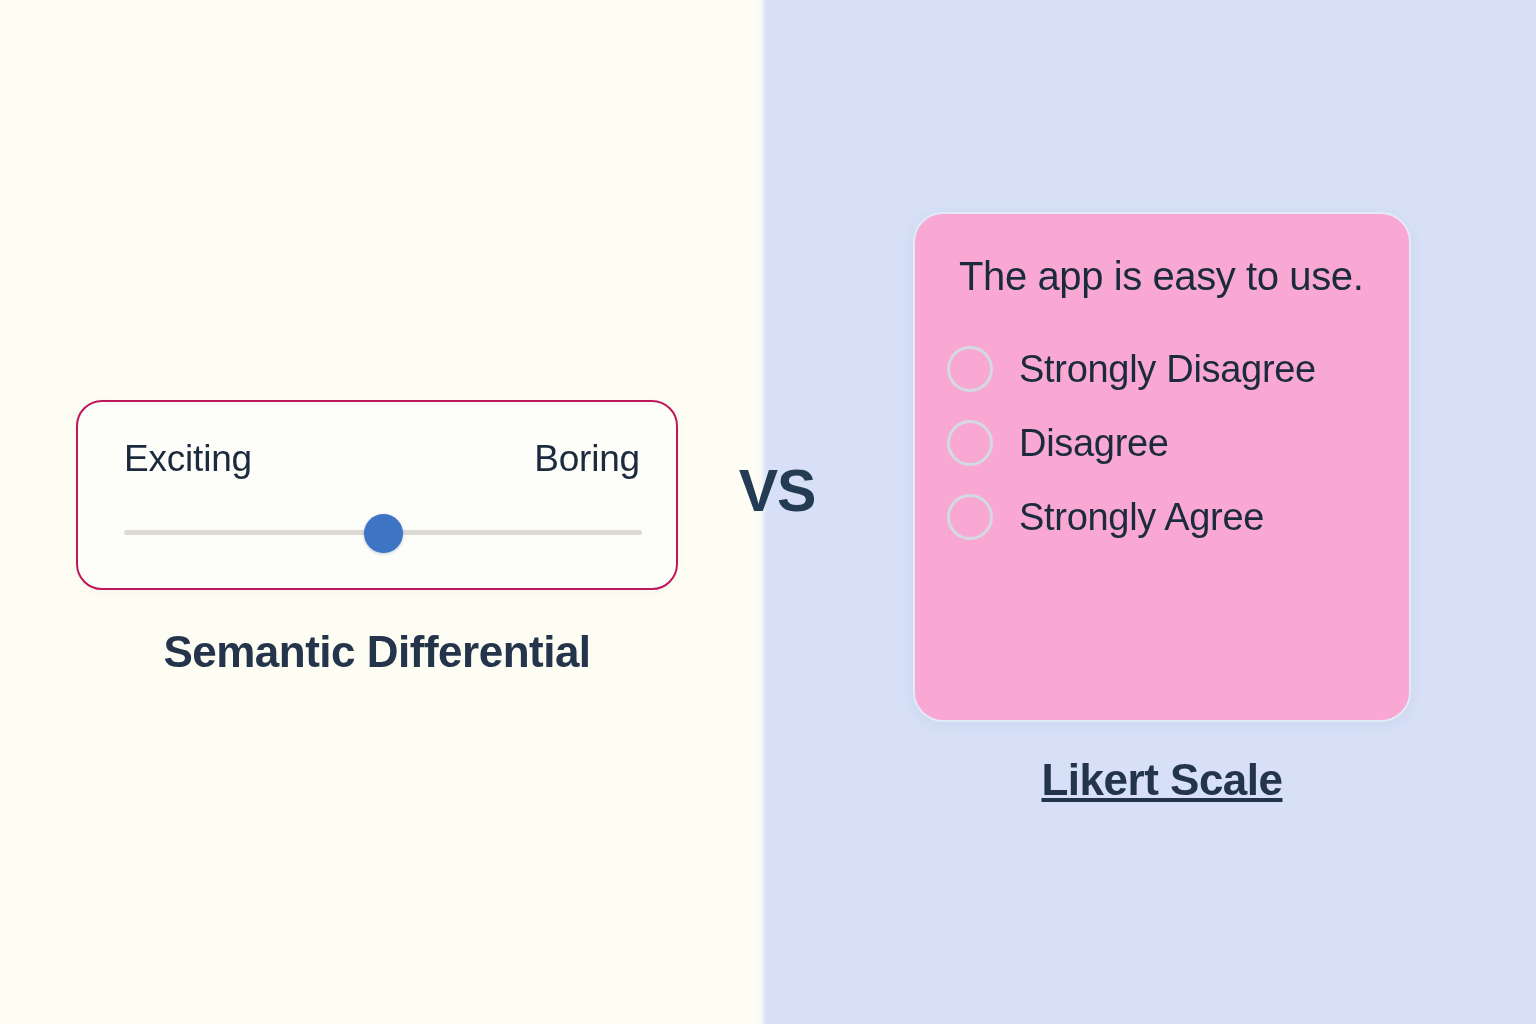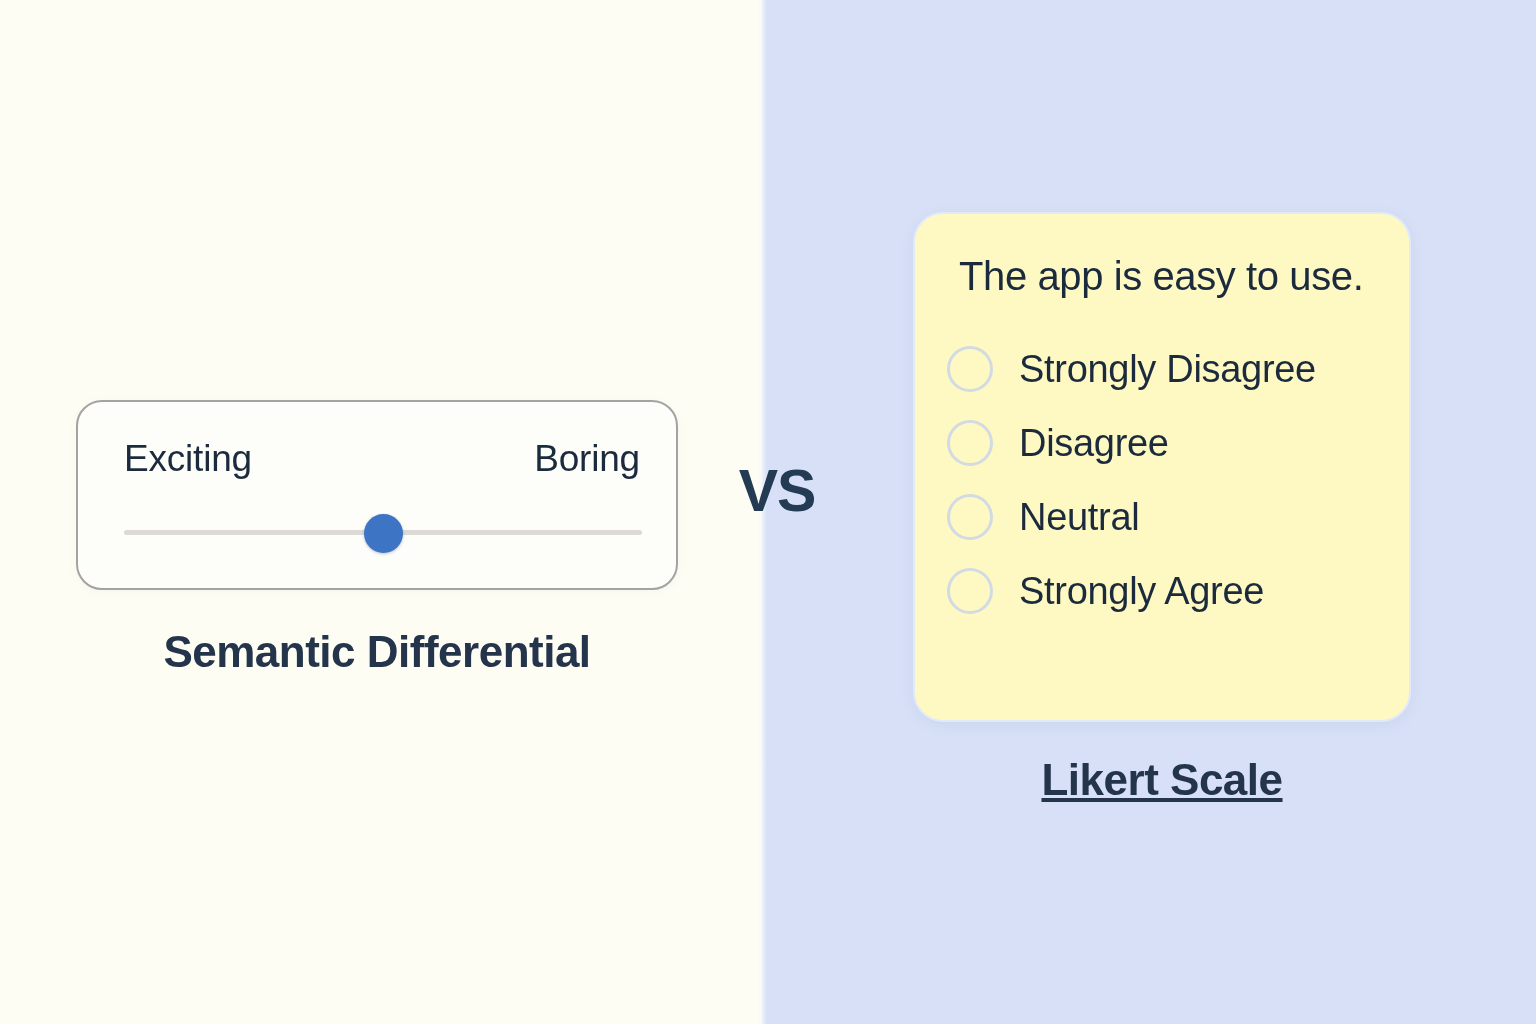--- a/index.html
+++ b/index.html
@@ -46,21 +46,21 @@
 
   
   .sd-card {
     position: absolute;
     left: 76px;
     top: 400px;
     width: 602px;
     height: 190px;
     box-sizing: border-box;
     background: #FDFDFA;
-    border: 2px solid #a3a3a3;
+    border: 2px solid #be185d;
     border-radius: 26px;
     box-shadow: 0 2px 10px rgba(120,120,110,0.05);
   }
   .sd-poles {
     position: absolute;
     left: 46px;
     right: 36px;
     top: 38px;
     display: flex;
     justify-content: space-between;
@@ -118,21 +118,21 @@
   }
 
   
   .lk-card {
     position: absolute;
     left: 913px;
     top: 212px;
     width: 498px;
     height: 510px;
     box-sizing: border-box;
-    background: #fef9c3;
+    background: #f9a8d4;
     border: 2px solid #E2EAF8;
     border-radius: 30px;
     box-shadow: 0 3px 14px rgba(70,100,170,0.08);
   }
   .lk-question {
     position: absolute;
     left: 44px;
     top: 42px;
     font-size: 40px;
     font-weight: 400;
@@ -230,23 +230,19 @@
       <div class="lk-option">
         <span class="lk-radio"></span>
         <span class="lk-label">Strongly Disagree</span>
       </div>
       <div class="lk-option">
         <span class="lk-radio"></span>
         <span class="lk-label">Disagree</span>
       </div>
       <div class="lk-option">
         <span class="lk-radio"></span>
-        <span class="lk-label">Neutral</span>
-      </div>
-      <div class="lk-option">
-        <span class="lk-radio"></span>
         <span class="lk-label">Strongly Agree</span>
       </div>
     </div>
   </div>
   <div class="caption caption-right">Likert Scale</div>
 
 </div>
 
 </body></html>

